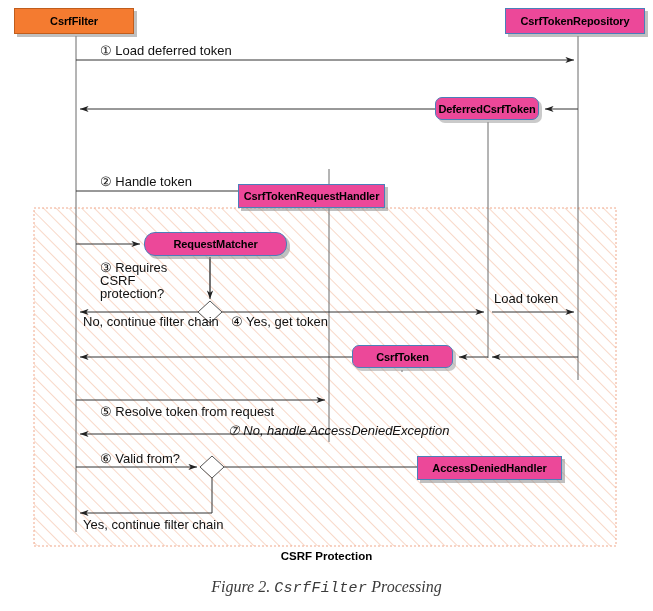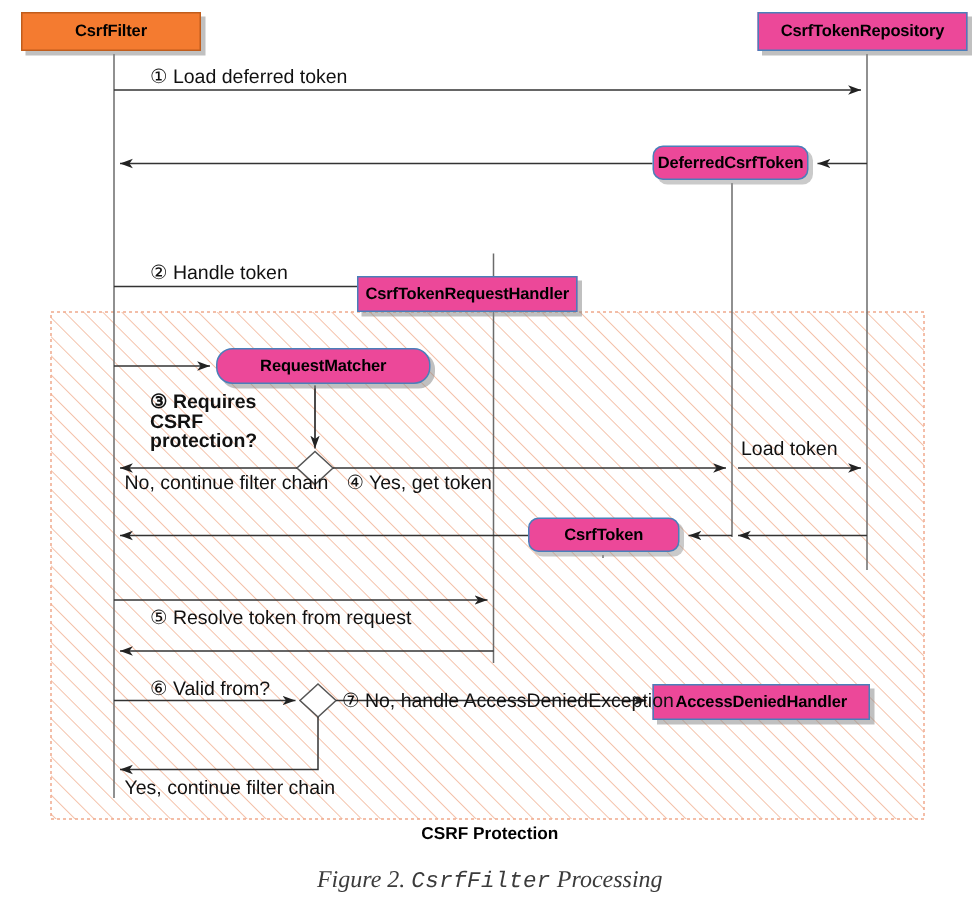--- a/index.html
+++ b/index.html
@@ -57,21 +57,20 @@
     position: absolute;
     font-family: "Liberation Sans", sans-serif;
     font-size: 13px;
     color: #111111;
     white-space: nowrap;
     line-height: 13px;
   }
   .msg-label.wrap {
     white-space: normal;
     width: 96px;
-    font-weight: bold;
   }
   .frame-title {
     position: absolute;
     font-family: "Liberation Sans", sans-serif;
     font-weight: bold;
     font-size: 11.5px;
     color: #000000;
     text-align: center;
     white-space: nowrap;
   }
@@ -187,41 +186,41 @@
   </div>
 
   <div class="participant-box actor-blue" style="left:144px; top:232px; width:143px; height:24px;border-radius:11px;">
     <span>RequestMatcher</span>
   </div>
 
   <div class="participant-box actor-blue rounded" style="left:352px; top:345px; width:101px; height:23px;">
     <span>CsrfToken</span>
   </div>
 
-  <div class="participant-box actor-blue" style="left:435px; top:456px; width:145px; height:24px;">
+  <div class="participant-box actor-blue" style="left:417px; top:456px; width:145px; height:24px;">
     <span>AccessDeniedHandler</span>
   </div>
 
   <div class="msg-label" style="left:100px; top:44px;">① Load deferred token</div>
 
   <div class="msg-label" style="left:100px; top:175px;">② Handle token</div>
 
   <div class="msg-label wrap" style="left:100px; top:261px;">③ Requires CSRF protection?</div>
 
   <div class="msg-label" style="left:231px; top:315px;">④ Yes, get token</div>
 
   <div class="msg-label" style="left:83px; top:315px;">No, continue filter chain</div>
 
   <div class="msg-label" style="left:494px; top:292px;">Load token</div>
 
   <div class="msg-label" style="left:100px; top:384px;margin-top:21px;">⑤ Resolve token from request</div>
 
   <div class="msg-label" style="left:100px; top:452px;">⑥ Valid from?</div>
 
-  <div class="msg-label" style="left:228px; top:460px;">⑦ No, handle AccessDeniedException</div>
+  <div class="msg-label" style="left:228px; top:424px;font-style:italic;">⑦ No, handle AccessDeniedException</div>
 
   <div class="msg-label" style="left:83px; top:518px;">Yes, continue filter chain</div>
 
   <div class="frame-title" style="left:0; top:550px; width:653px;text-align:center;">CSRF Protection</div>
 
   <div class="figure-caption" style="top:578px;">
     <span>Figure 2. </span><span class="mono">CsrfFilter</span><span> Processing</span>
   </div>
 
 </div>

